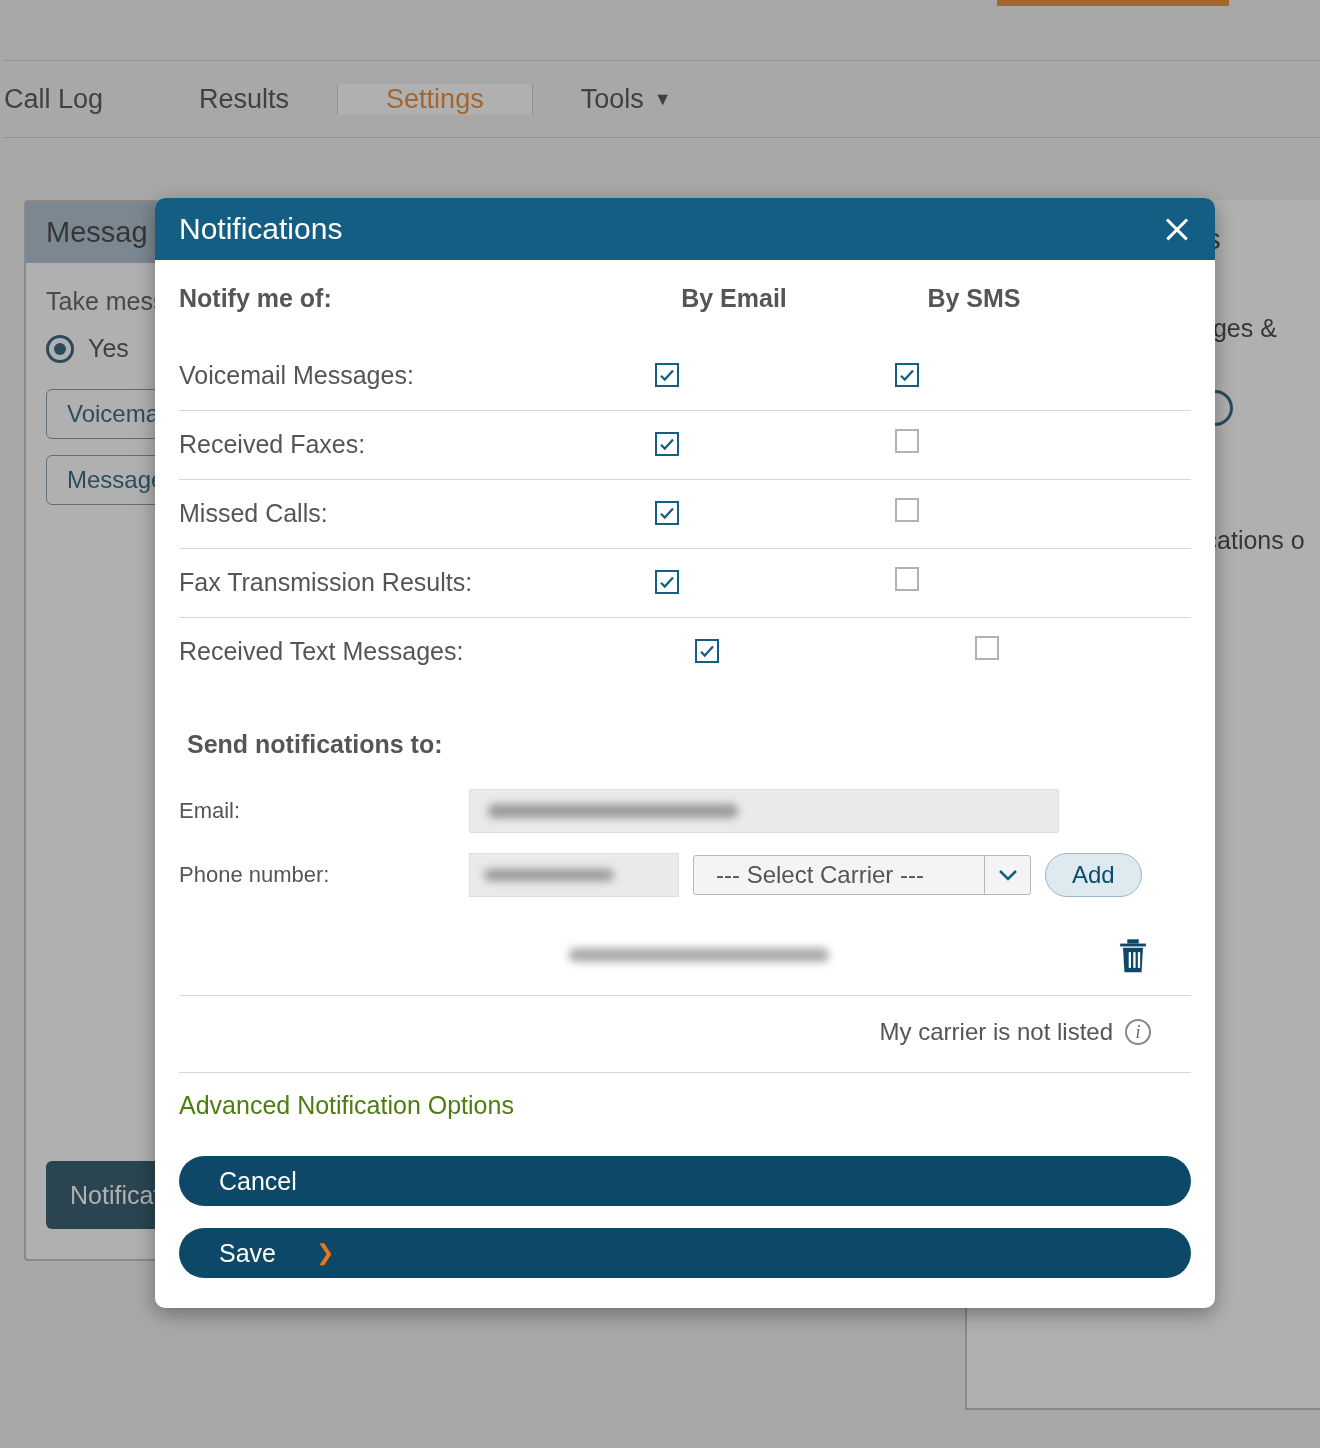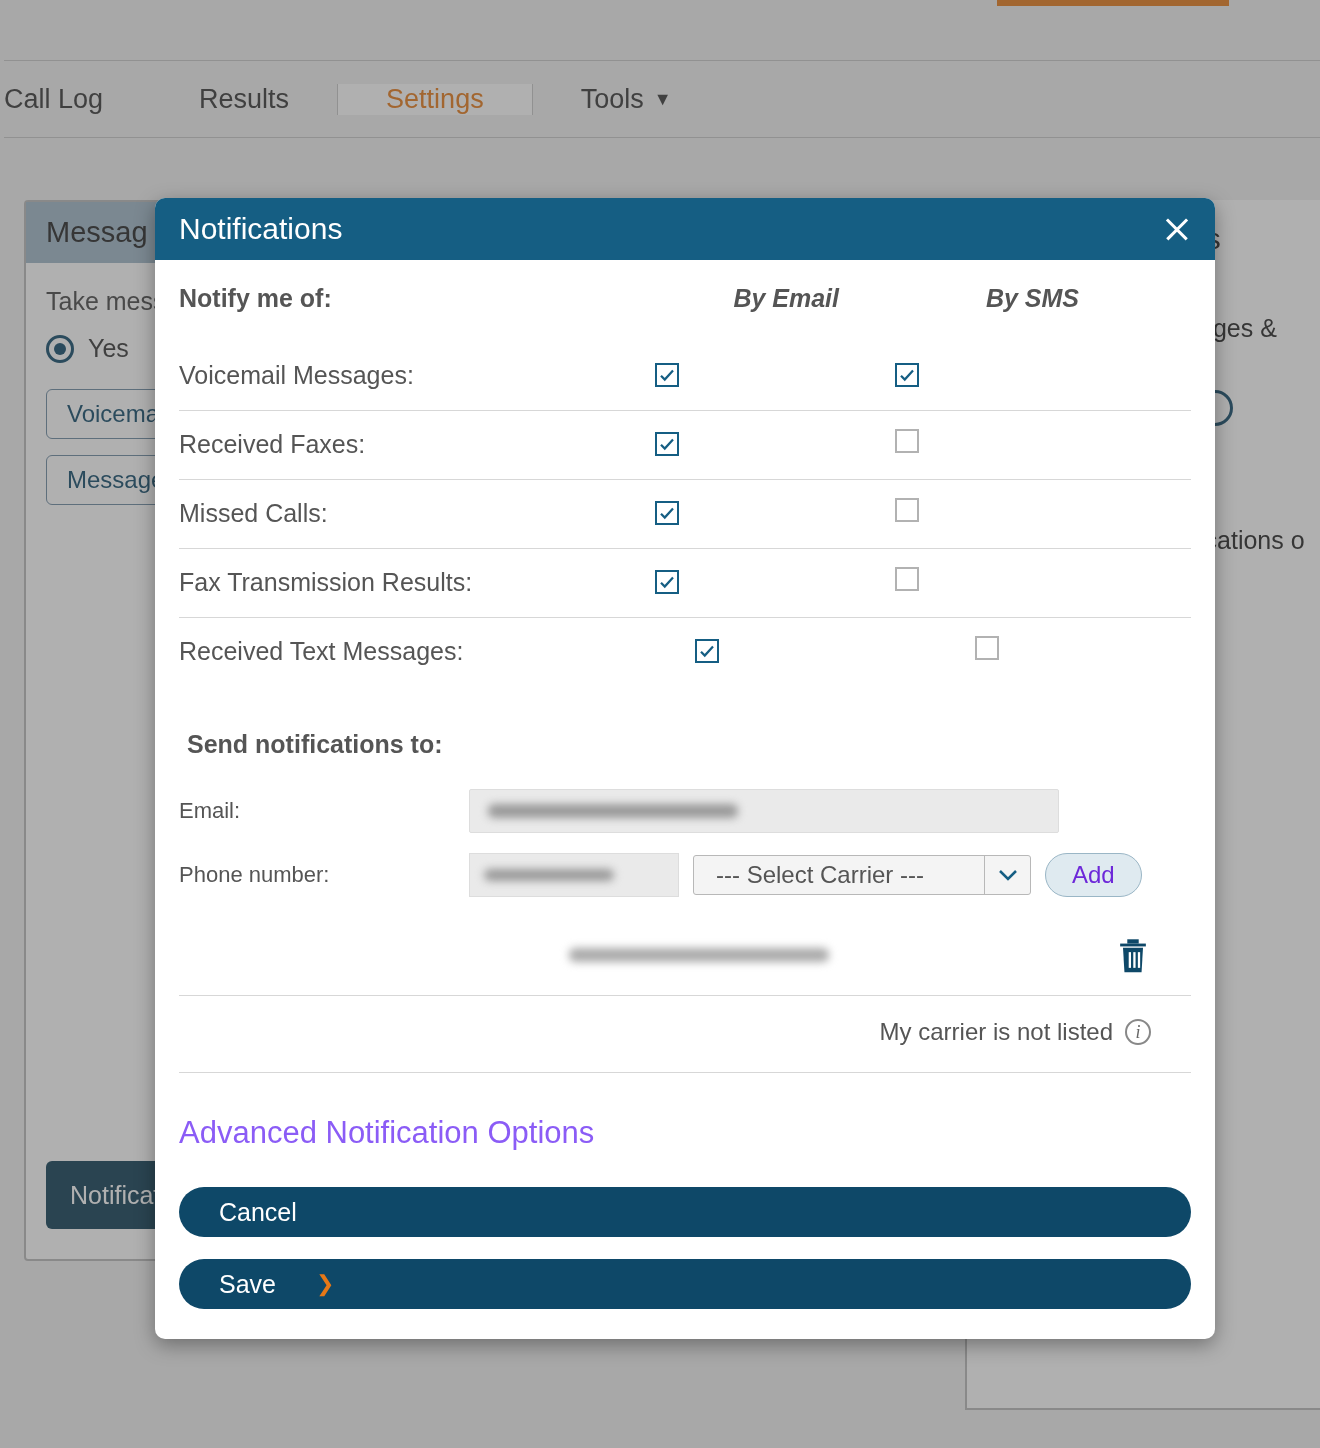--- a/index.html
+++ b/index.html
@@ -167,21 +167,21 @@
   .modal-body { padding: 24px 24px 30px 24px; }
 
   .grid-head {
     display:grid;
     grid-template-columns: 420px 240px 240px;
     font-size: 25px;
     font-weight: bold;
     color: #555;
     margin-bottom: 30px;
   }
-  .grid-head .c2, .grid-head .c3 { text-align:right; padding-left: 30px; font-style: italic;}
+  .grid-head .c2, .grid-head .c3 { text-align:center; padding-left: 30px;}
 
   .notif-row {
     display:grid;
     grid-template-columns: 420px 240px 240px;
     align-items:center;
     padding: 18px 0 20px 0;
     border-bottom: 1px solid #d7d7d7;
     font-size: 25px;
     color: #555;
   }
@@ -244,21 +244,21 @@
   .carrier-select .sel-text {
     padding: 0 22px; font-size: 24px; color:#555;
     width: 290px;
   }
   .carrier-select .sel-btn {
     width: 46px; height:100%; border-left:1px solid #b8b8b8;
     display:flex; align-items:center; justify-content:center;
     color:#155e83;
   }
   .add-btn {
-    background:#dfeaf0; border:1px solid #9ab6c6; color:#6d28d9;
+    background:#dfeaf0; border:1px solid #9ab6c6; color:#0c4a6e;
     border-radius: 22px; height:44px; padding: 0 26px;
     font-size:24px; cursor:pointer;
   }
 
   .entry-row {
     display:grid;
     grid-template-columns: 290px 1fr 60px;
     align-items:center;
     border-bottom:1px solid #d7d7d7;
     padding: 18px 0 20px 0;
@@ -279,21 +279,21 @@
     padding: 22px 40px 26px 0;
     border-bottom:1px solid #d7d7d7;
   }
   .info-icon {
     width:26px; height:26px; border:2px solid #888; border-radius:50%;
     display:flex; align-items:center; justify-content:center;
     font-style: italic; color:#666; font-size:18px; font-family: Georgia, serif;
   }
 
   .adv-link {
-    color:#8b5cf6; font-size:31px; margin-top: 42px; cursor:pointer;
+    color:#4d7c0f; font-size:25px; margin-top: 18px; cursor:pointer;
   }
 
   .modal-actions {
     display:flex; justify-content:flex-end; gap:22px; margin-top: 36px; flex-direction: column;
   }
   .btn-round {
     background:#0e4868; color:#fff; border:none; border-radius:28px;
     height:50px; padding:0 40px; font-size:25px; cursor:pointer;
     display:flex; align-items:center; gap:40px;
   }

